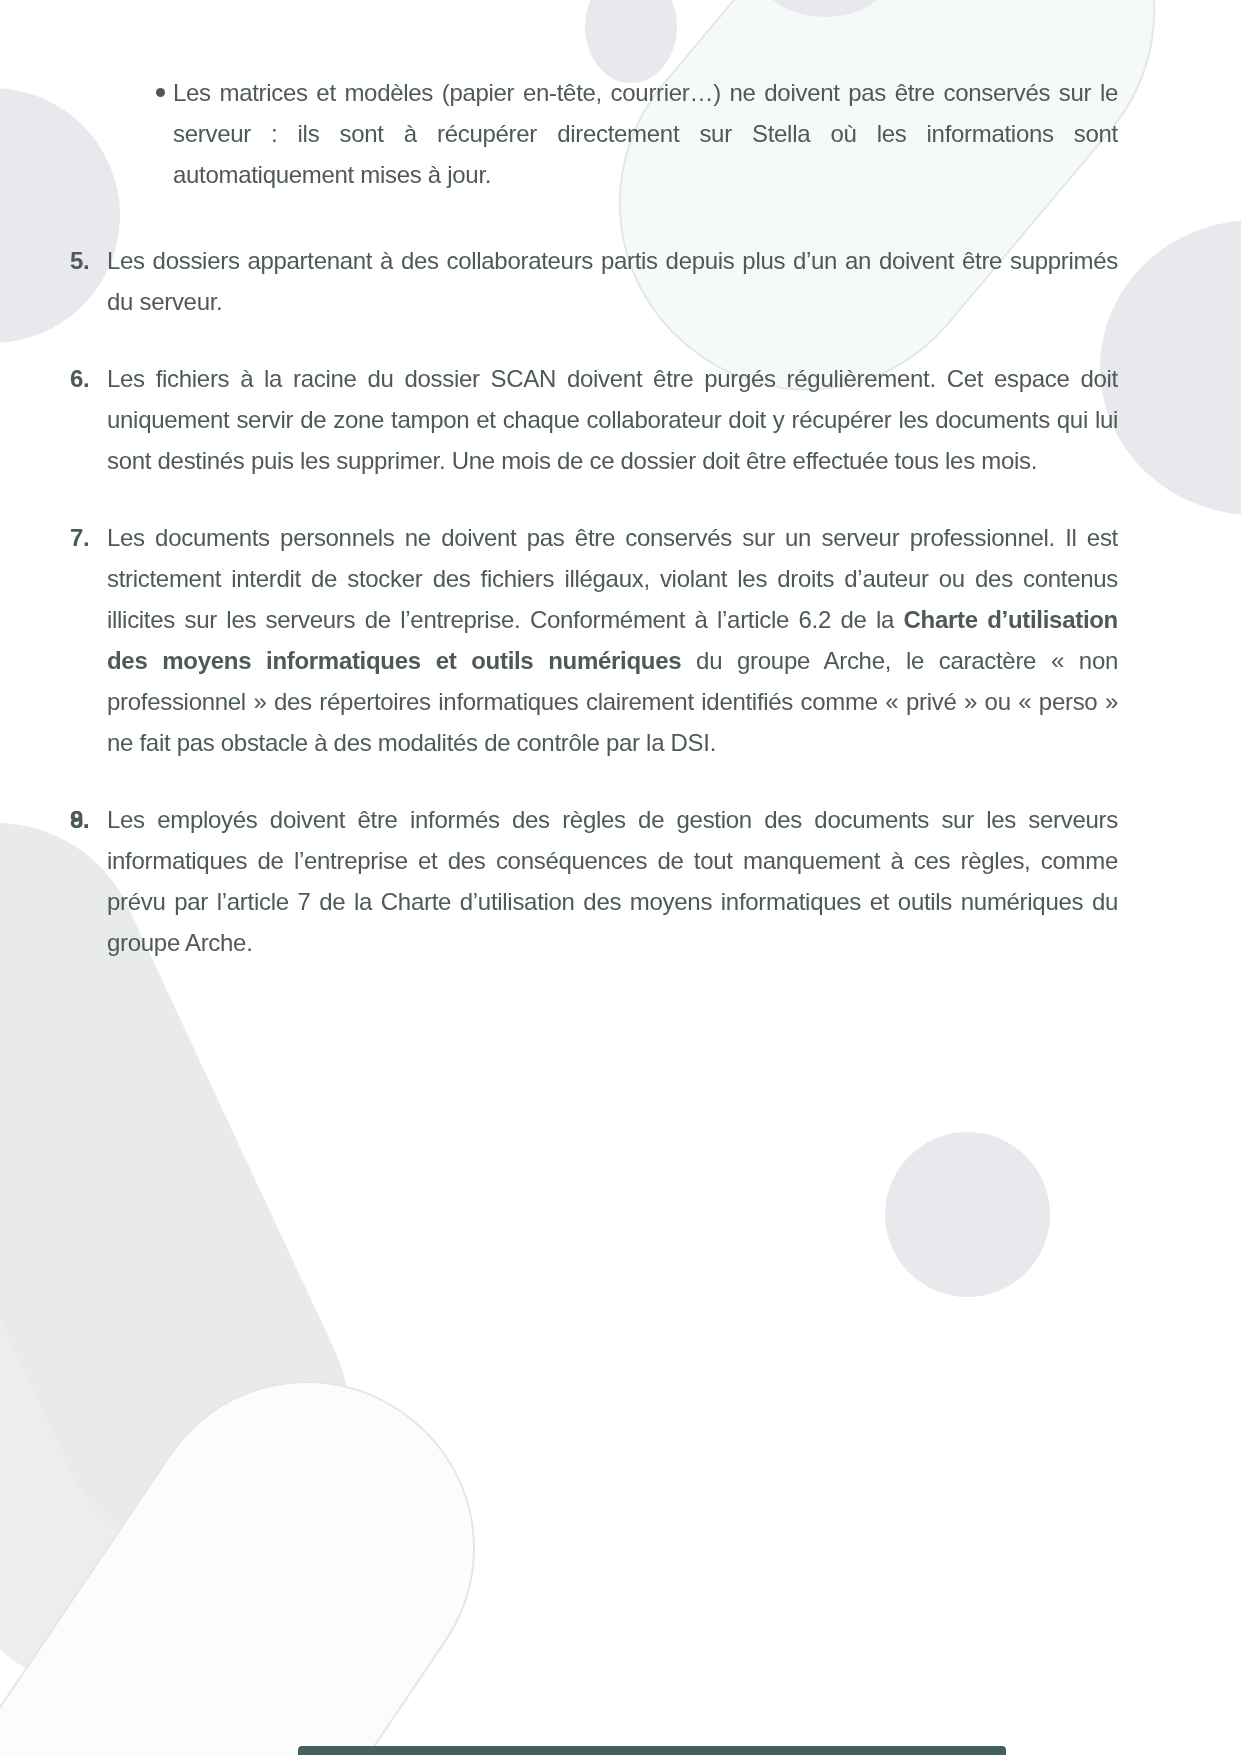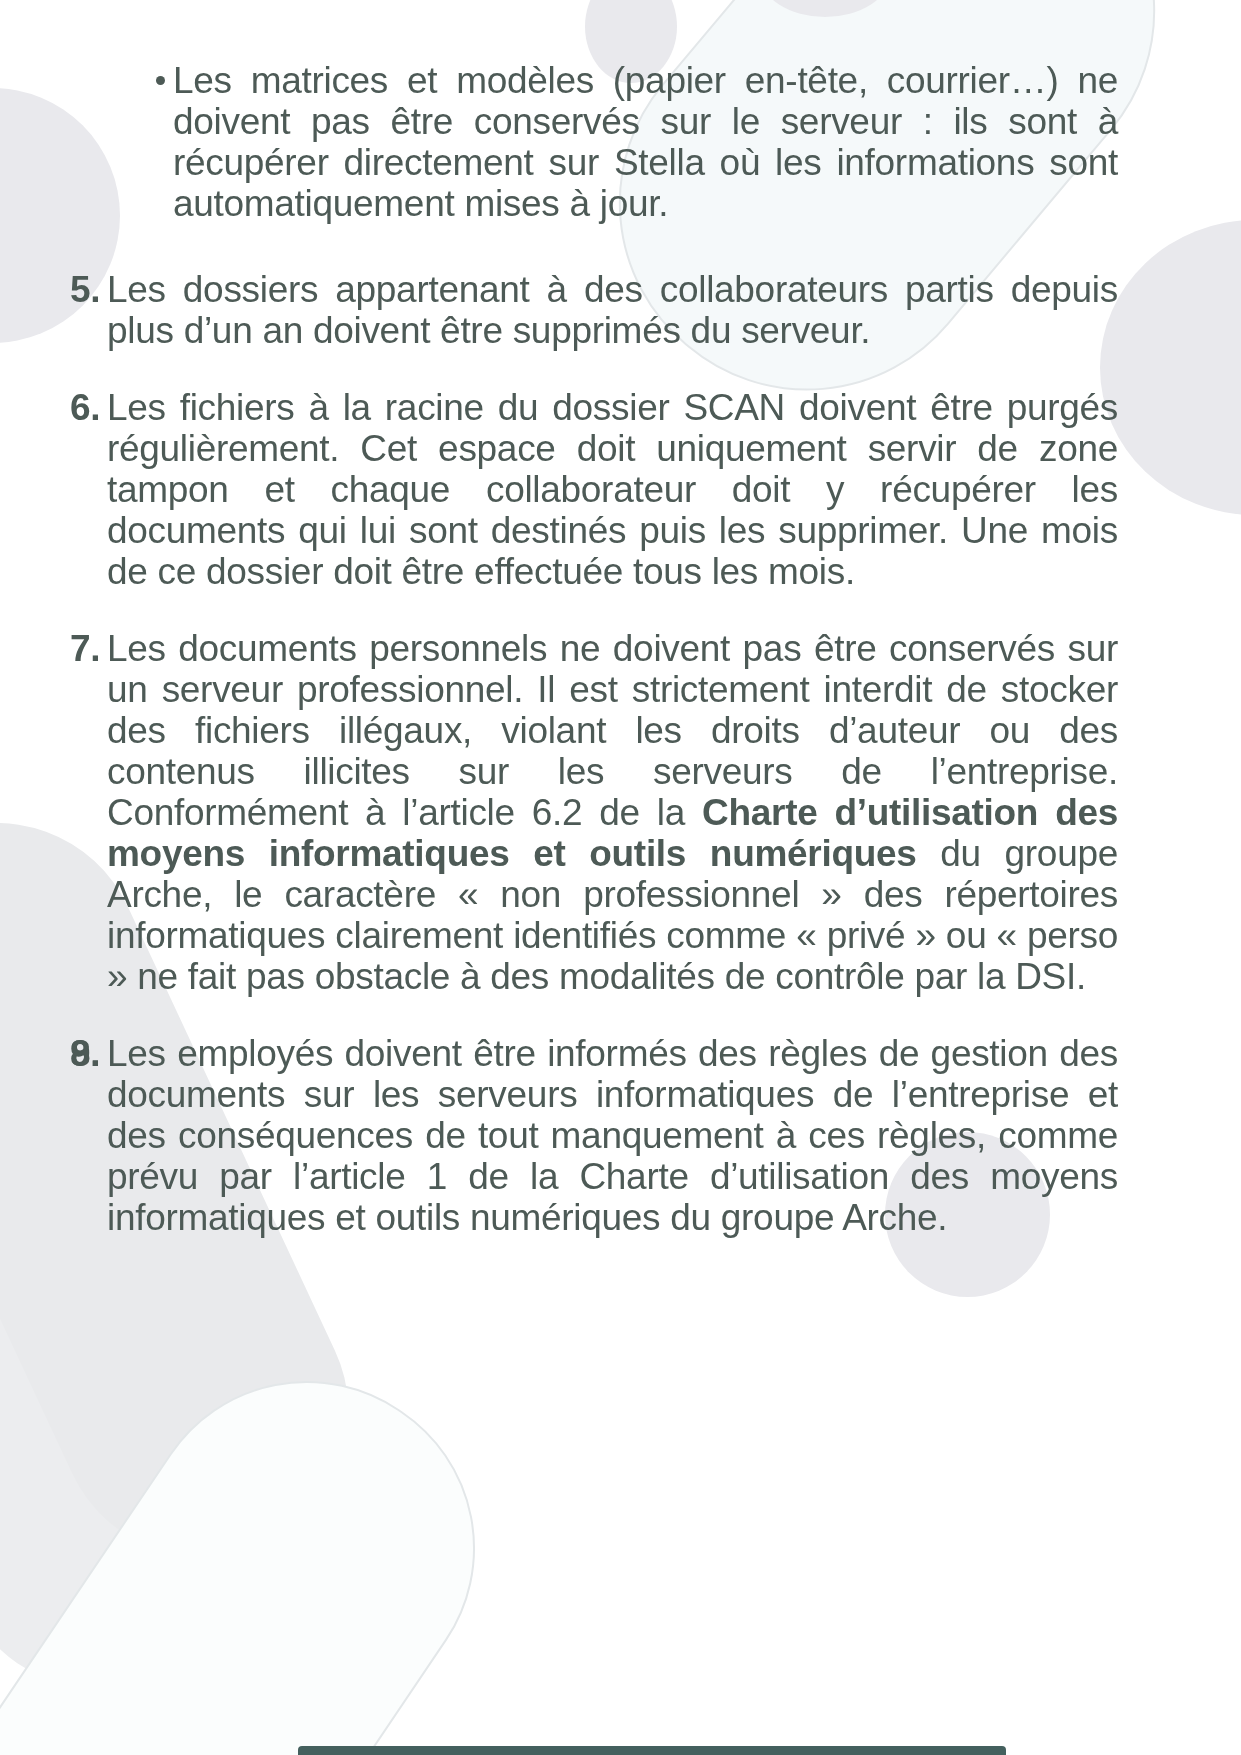--- a/index.html
+++ b/index.html
@@ -50,22 +50,22 @@
   .footer-bar {
     position: absolute; z-index: 2;
     left: 298px; bottom: 0; width: 708px; height: 9px;
     border-radius: 4px 4px 0 0;
     background: var(--footer-bar-color, #44605e);
   }
 
   
   .content {
     position: absolute; z-index: 1;
-    left: 62px; top: 60px; width: 1056px;
-    font-size: 37px; line-height: 41px;
+    left: 62px; top: 72px; width: 1056px;
+    font-size: 24px; line-height: 41px;
     letter-spacing: -0.3px;
     hyphens: none;
   }
   .bullet-item {
     position: relative;
     padding-left: 111px;
     text-align: justify;
   }
   .bullet-dot {
     position: absolute; left: 94px; top: 16px;
@@ -100,17 +100,17 @@
 
 <div class="content">
   <div id="bullet-list">
       <div class="bullet-item"><span class="bullet-dot"></span><span>Les matrices et modèles (papier en-tête, courrier…) ne doivent pas être conservés sur le serveur : ils sont à récupérer directement sur Stella où les informations sont automatiquement mises à jour.</span></div>
     </div>
   <div id="numbered-list">
       <div class="num-item first"><span class="num-marker">5.</span><span class="item-text"><span>Les dossiers appartenant à des collaborateurs partis depuis plus d’un an doivent être supprimés du serveur.</span></span></div>
       <div class="num-item"><span class="num-marker">6.</span><span class="item-text"><span>Les fichiers à la racine du dossier SCAN doivent être purgés régulièrement. Cet espace doit uniquement servir de zone tampon et chaque collaborateur doit y récupérer les documents qui lui sont destinés puis les supprimer. Une mois de ce dossier doit être effectuée tous les mois.</span></span></div>
       <div class="num-item"><span class="num-marker">7.</span><span class="item-text"><span>Les documents personnels ne doivent pas être conservés sur un serveur professionnel. Il est strictement interdit de stocker des fichiers illégaux, violant les droits d’auteur ou des contenus illicites sur les serveurs de l’entreprise. Conformément à l’article 6.2 de la </span><b>Charte d’utilisation des moyens informatiques et outils numériques</b><span> du groupe Arche, le caractère « non professionnel » des répertoires informatiques clairement identifiés comme « privé » ou « perso » ne fait pas obstacle à des modalités de contrôle par la DSI.</span></span></div>
       <div class="num-item"><span class="num-marker">8.</span></div>
-      <div class="num-item"><span class="num-marker">9.</span><span class="item-text"><span>Les employés doivent être informés des règles de gestion des documents sur les serveurs informatiques de l’entreprise et des conséquences de tout manquement à ces règles, comme prévu par l’article 1 de la Charte d’utilisation des moyens informatiques et outils numériques du groupe Arche.</span></span></div>
+      <div class="num-item"><span class="num-marker">9.</span><span class="item-text"><span>Les employés doivent être informés des règles de gestion des documents sur les serveurs informatiques de l’entreprise et des conséquences de tout manquement à ces règles, comme prévu par l’article 7 de la Charte d’utilisation des moyens informatiques et outils numériques du groupe Arche.</span></span></div>
     </div>
 </div>
 
 <div class="footer-bar"></div>
 
 </body></html>

